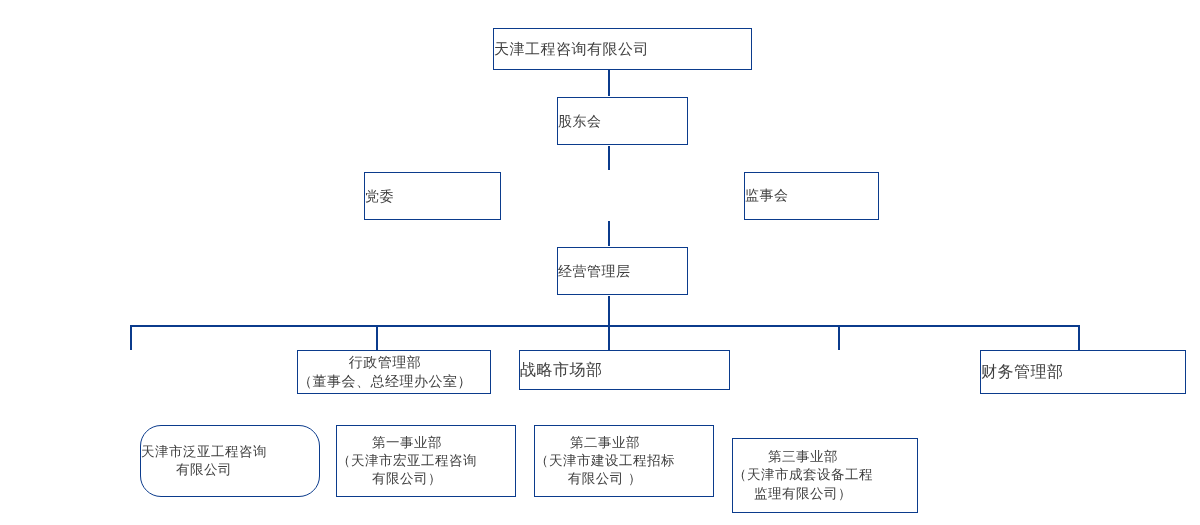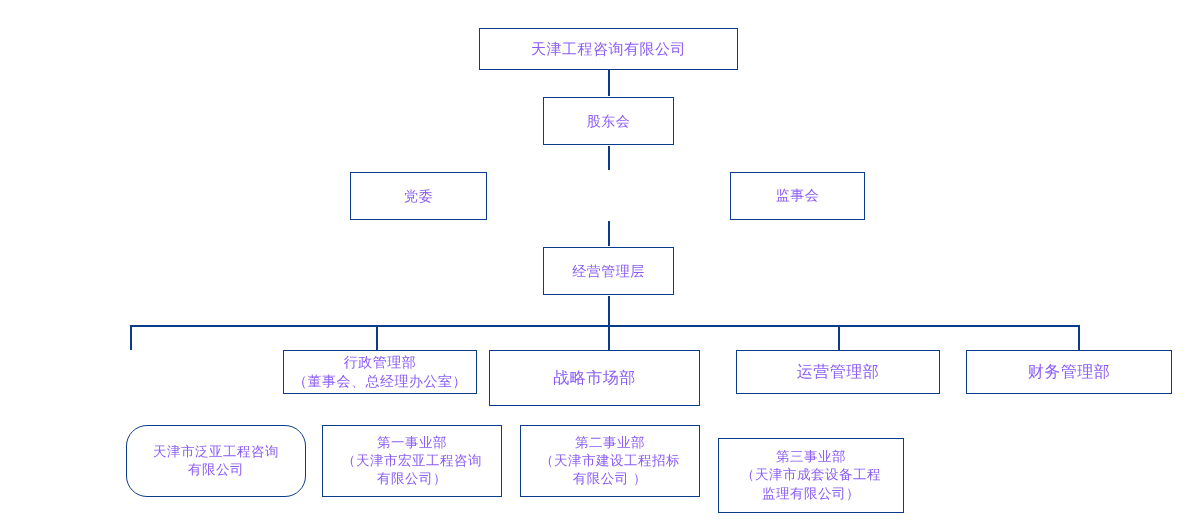--- a/index.html
+++ b/index.html
@@ -13,28 +13,28 @@
     height: 525px;
     background: #ffffff;
     font-family: "Liberation Sans", sans-serif;
     overflow: hidden;
   }
   .node {
     position: absolute;
     box-sizing: border-box;
     border: 1.6px solid #0b3b8c;
     background: #ffffff;
-    color: #8b5cf6;
+    color: #404040;
     display: flex;
     align-items: center;
-    justify-content: center;
     text-align: center;
     line-height: 1.35;
     letter-spacing: 0.5px;
     z-index: 2;
+    margin-left: 14px;
   }
   .node span {
     display: block;
     white-space: pre-line;
   }
   .t-top      { font-size: 15px; font-weight: 400; }
   .t-mid      { font-size: 14px; font-weight: 400; }
   .t-dept     { font-size: 14px; font-weight: 400; }
   .t-dept-big { font-size: 16px; font-weight: 400; }
   .t-sub      { font-size: 13.5px; font-weight: 400; }
@@ -88,27 +88,24 @@
   <div class="node t-mid" style="left:543px; top:247px; width:131px; height:48px;">
     <span>经营管理层</span>
   </div>
 
 
   <div class="node t-dept" style="left:283px; top:350px; width:194px; height:44px;">
     <span>行政管理部
 （董事会、总经理办公室）</span>
   </div>
 
-  <div class="node t-dept-big" style="left:489px; top:350px; width:211px; height:56px;">
+  <div class="node t-dept-big" style="left:505px; top:350px; width:211px; height:40px;">
     <span>战略市场部</span>
   </div>
 
-  <div class="node t-dept-big" style="left:736px; top:350px; width:204px; height:44px;">
-    <span>运营管理部</span>
-  </div>
 
   <div class="node t-dept-big" style="left:966px; top:350px; width:206px; height:44px;">
     <span>财务管理部</span>
   </div>
 
   <div class="node t-sub" style="left:126px; top:425px; width:180px; height:72px;border-radius:21px;">
     <span>天津市泛亚工程咨询
 有限公司</span>
   </div>
 

